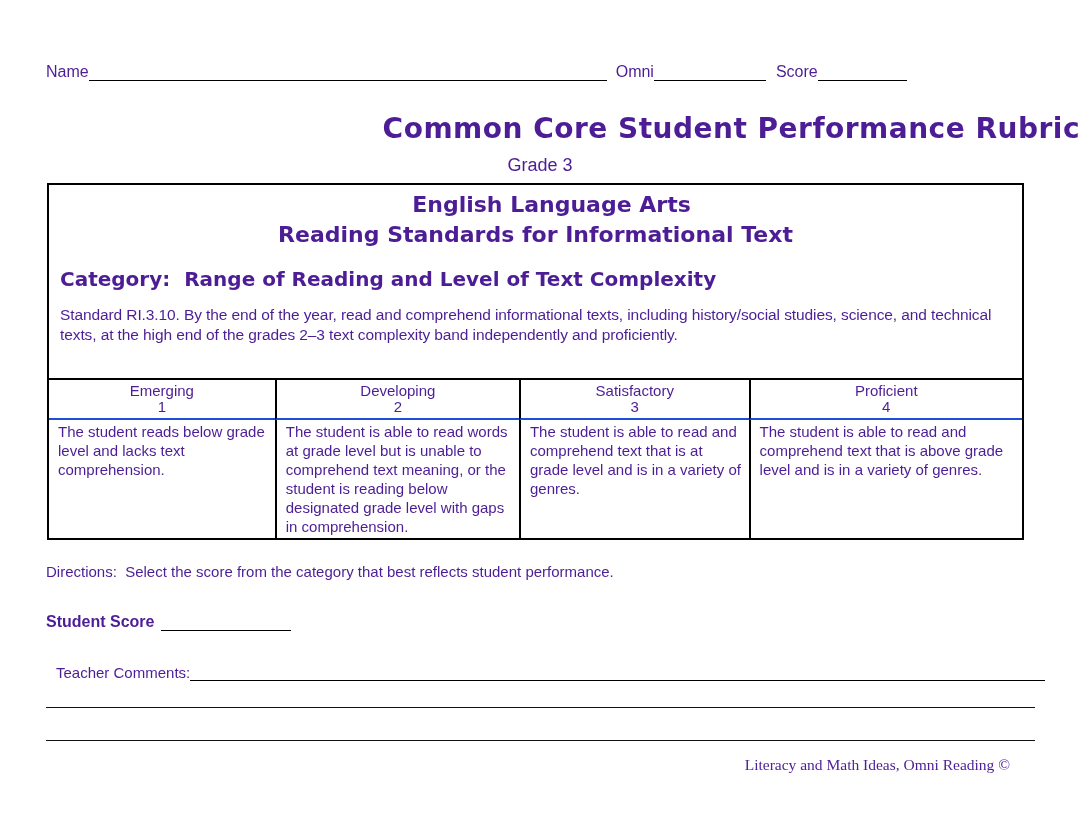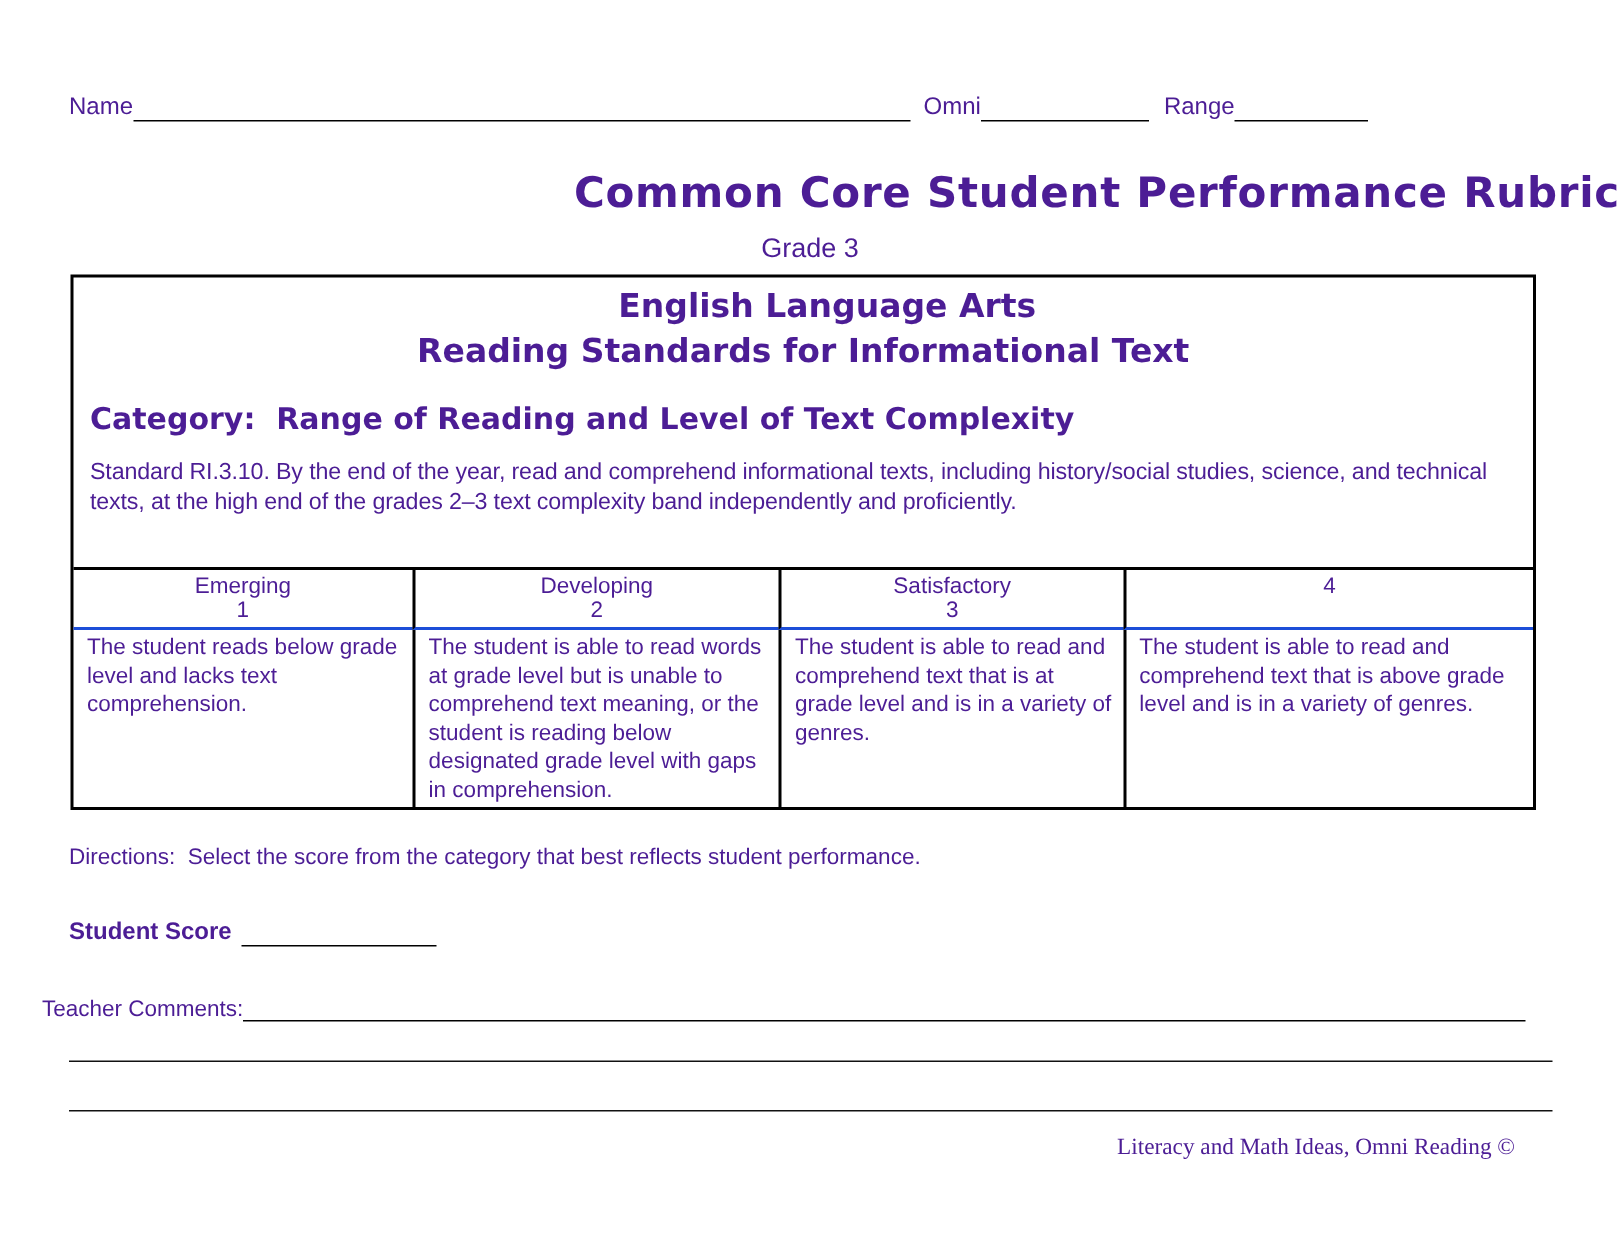--- a/index.html
+++ b/index.html
@@ -110,21 +110,21 @@
     position: absolute;
     top: 611px; left: 46px;
     display: flex;
     align-items: flex-end;
     font-size: 16px;
     font-weight: bold;
   }
   .score-row .blank { border-bottom-width: 1.8px; }
   .comments-row {
     position: absolute;
-    top: 661px; left: 28px;
+    top: 661px; left: 56px;
     width: 989px;
     display: flex;
     align-items: flex-end;
     font-size: 15px;
   }
   .comments-row .blank { flex: 1; }
   .long-line {
     position: absolute;
     left: 46px;
     width: 989px;
@@ -142,21 +142,21 @@
 </head>
 <body>
 
 <div class="page">
 
   <div class="fill-row" style="top: 61px;">
     <span>Name</span>
     <span class="blank" style="width: 518px;"></span>
     <span style="margin-left: 9px;">Omni</span>
     <span class="blank" style="width: 112px;"></span>
-    <span style="margin-left: 10px;">Range</span>
+    <span style="margin-left: 10px;">Score</span>
     <span class="blank" style="width: 89px;"></span>
   </div>
 
   <div class="doc-title script-font">Common Core Student Performance Rubric</div>
   <div class="grade">Grade 3</div>
 
   <div class="box">
     <div class="box-upper">
       <div class="subject script-font">English Language Arts</div>
       <div class="strand script-font">Reading Standards for Informational Text</div>
@@ -171,20 +171,21 @@
       </div>
       <div class="t-hdr bl">
         <div>Developing</div>
         <div>2</div>
       </div>
       <div class="t-hdr bl">
         <div>Satisfactory</div>
         <div>3</div>
       </div>
       <div class="t-hdr bl">
+        <div>Proficient</div>
         <div>4</div>
       </div>
 
       <div class="t-cell">The student reads below grade level and lacks text comprehension.</div>
       <div class="t-cell bl">The student is able to read words at grade level but is unable to comprehend text meaning, or the student is reading below designated grade level with gaps in comprehension.</div>
       <div class="t-cell bl">The student is able to read and comprehend text that is at grade level and is in a variety of genres.</div>
       <div class="t-cell bl">The student is able to read and comprehend text that is above grade level and is in a variety of genres.</div>
     </div>
   </div>
 

